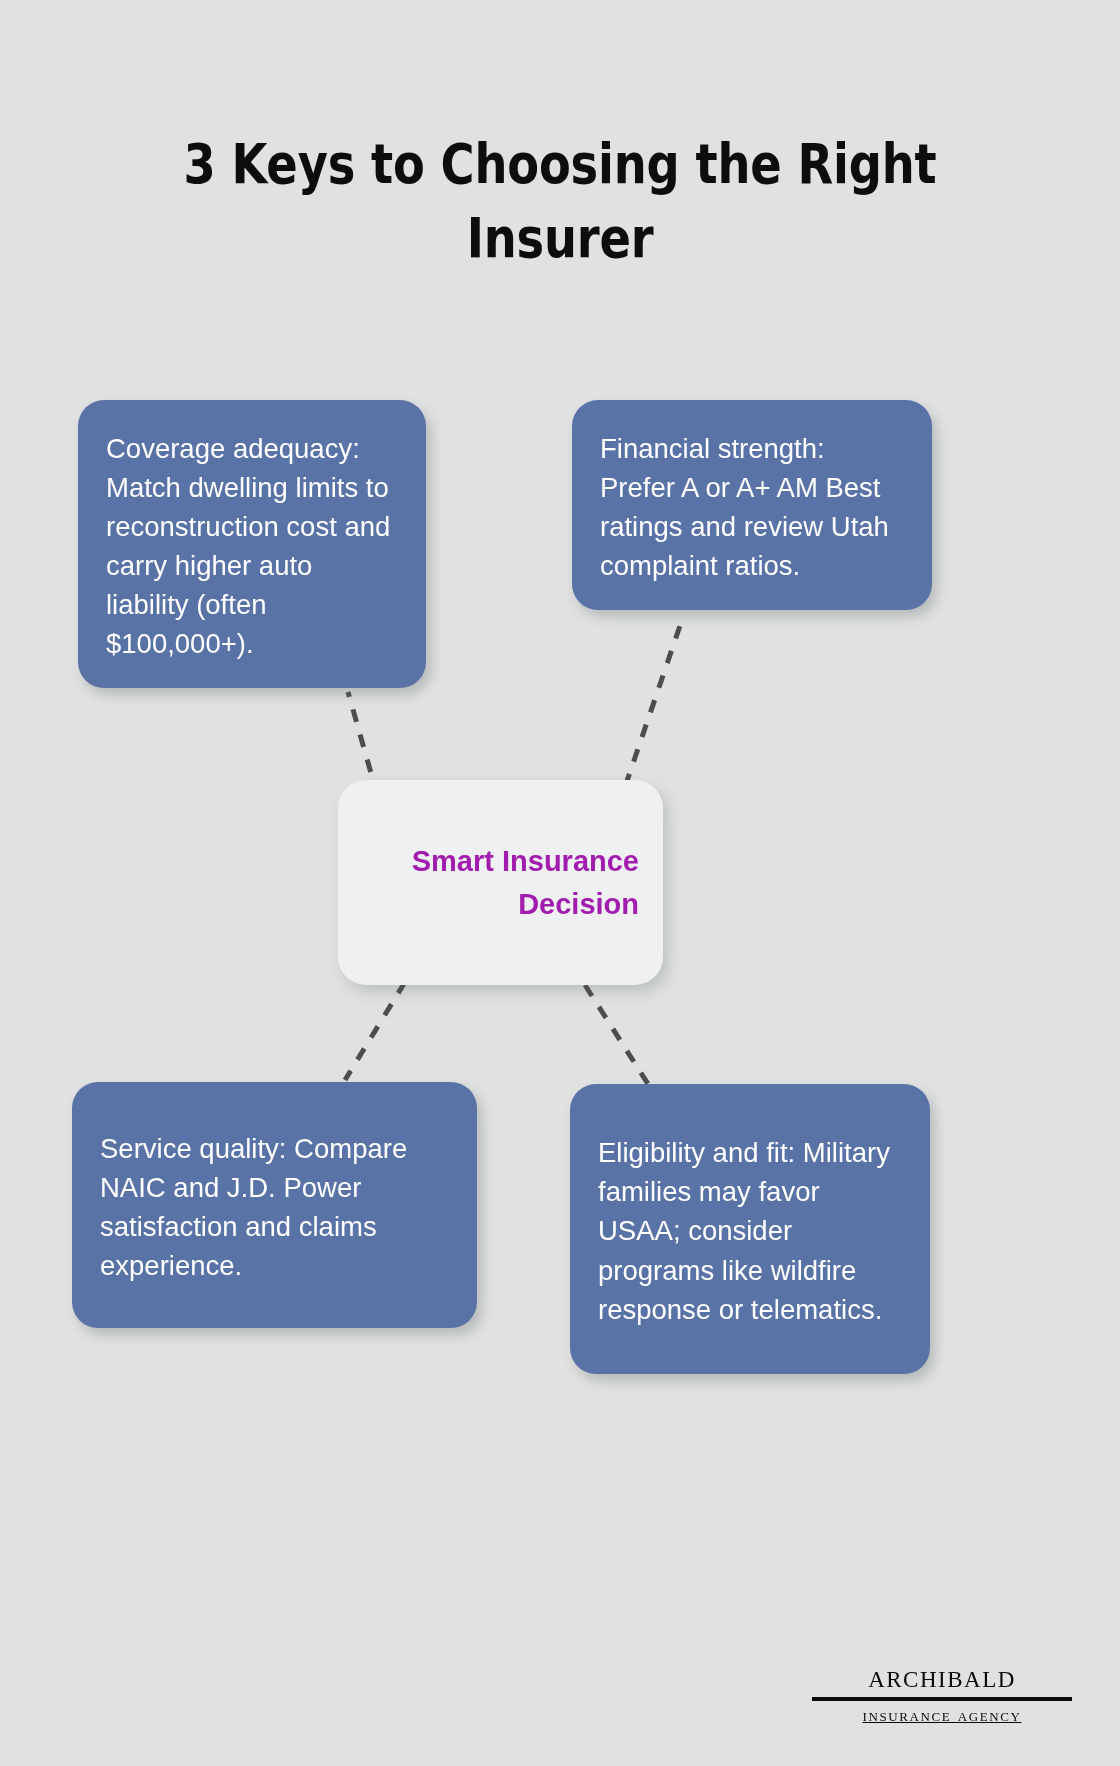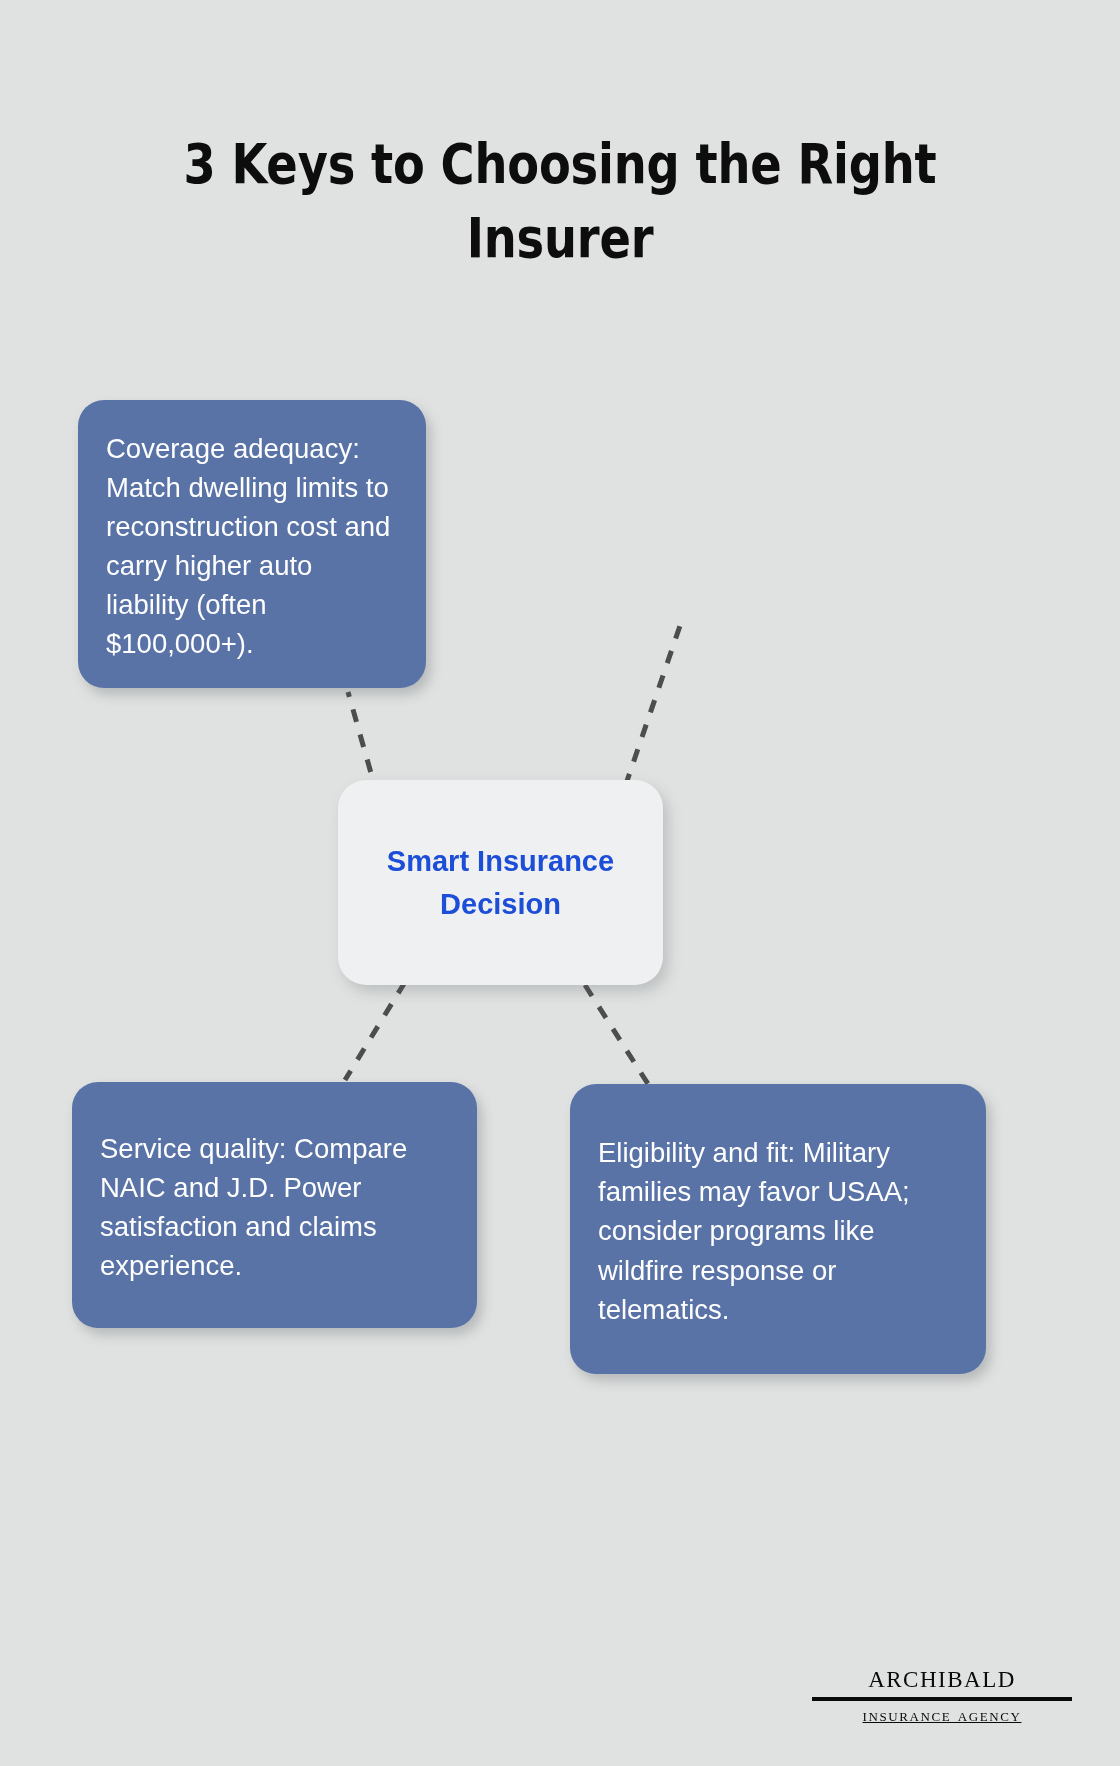--- a/index.html
+++ b/index.html
@@ -91,43 +91,43 @@
   }
   #node-service {
     left: 72px;
     top: 1050px;
     width: 405px;
     height: 246px;
   }
   #node-eligibility {
     left: 570px;
     top: 1052px;
-    width: 416px;
+    width: 360px;
     height: 290px;
   }
 
   
   #node-center {
     left: 338px;
     top: 748px;
     width: 325px;
     height: 205px;
     background: #eff0f1;
     border-radius: 28px;
     align-items: center;
     justify-content: center;
     padding: 18px 24px;
     box-shadow: 5px 7px 14px rgba(90, 95, 100, 0.26);
   }
   #node-center .node-text {
-    color: #1d4ed8;
+    color: #a21caf;
     font-weight: 700;
     font-size: 29px;
     line-height: 1.45;
-    text-align: center;
+    text-align: right;
     width: 100%;
   }
 
   
   .logo {
     position: absolute;
     right: 48px;
     bottom: 72px;
     width: 260px;
     text-align: center;
@@ -171,20 +171,23 @@
     <line x1="392" y1="815" x2="348" y2="660" stroke="#4d4d4d" stroke-width="5" stroke-dasharray="13 13" stroke-linecap="butt"></line>
     <line x1="600" y1="828" x2="683" y2="585" stroke="#4d4d4d" stroke-width="5" stroke-dasharray="13 13" stroke-linecap="butt"></line>
     <line x1="405" y1="950" x2="345" y2="1048" stroke="#4d4d4d" stroke-width="5" stroke-dasharray="13 13" stroke-linecap="butt"></line>
     <line x1="585" y1="953" x2="648" y2="1052" stroke="#4d4d4d" stroke-width="5" stroke-dasharray="13 13" stroke-linecap="butt"></line>
   </svg>
 
   <div class="node leaf" id="node-coverage">
     <span class="node-text">Coverage adequacy: Match dwelling limits to reconstruction cost and carry higher auto liability (often $100,000+).</span>
   </div>
 
+  <div class="node leaf" id="node-financial">
+    <span class="node-text">Financial strength: Prefer A or A+ AM Best ratings and review Utah complaint ratios.</span>
+  </div>
 
   <div class="node" id="node-center">
     <span class="node-text">Smart Insurance Decision</span>
   </div>
 
   <div class="node leaf" id="node-service">
     <span class="node-text">Service quality: Compare NAIC and J.D. Power satisfaction and claims experience.</span>
   </div>
 
   <div class="node leaf" id="node-eligibility">

